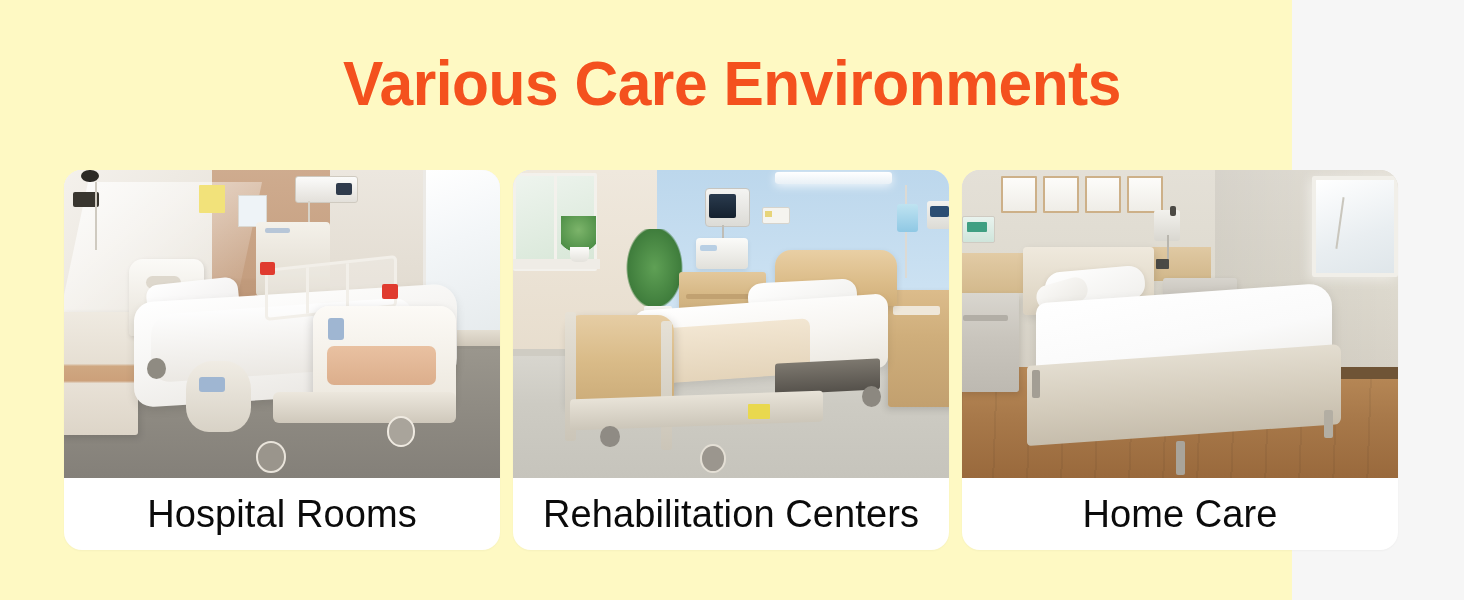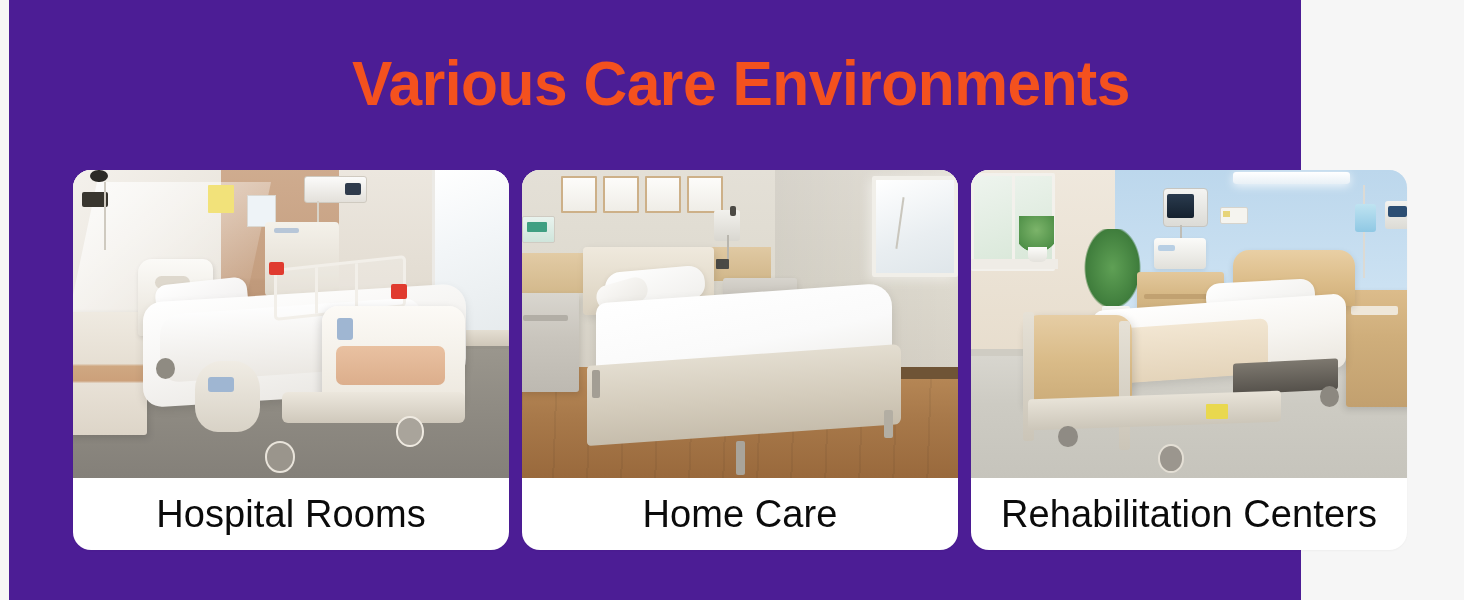--- a/index.html
+++ b/index.html
@@ -10,22 +10,21 @@
     width: 1464px;
     height: 600px;
     background: #f6f6f6;
     font-family: "Liberation Sans", sans-serif;
     overflow: hidden;
   }
   .page {
     position: relative;
     width: 1292px;
     height: 600px;
-    background: #4c1d95;
-    margin-left: 9px;
+    background: #fef9c3;
   }
 
   
   .heading {
     position: absolute;
     top: 48px;
     left: 0;
     width: 1464px;
     text-align: center;
     font-family: "Liberation Sans", sans-serif;
@@ -326,54 +325,20 @@
         </div>
         <div class="basefoot"></div>
         <div class="wheel1"></div>
         <div class="wheel2"></div>
         <div class="wheel3"></div>
       </div>
       <div class="card-label">Hospital Rooms</div>
     </div>
 
     <div class="card">
-      <div class="card-photo ph3">
-        <div class="wall"></div>
-        <div class="wall-shadow"></div>
-        <div class="floor"></div>
-        <div class="window">
-          <div class="branch"></div>
-        </div>
-        <div class="frames">
-          <div></div>
-          <div></div>
-          <div></div>
-          <div></div>
-        </div>
-        <div class="greenpanel"></div>
-        <div class="woodpanel-l"></div>
-        <div class="woodpanel-r"></div>
-        <div class="gasvalve"></div>
-        <div class="gaspipe"></div>
-        <div class="nightstand-l"></div>
-        <div class="nightstand-r"></div>
-        <div class="headboard"></div>
-        <div class="pillow"></div>
-        <div class="pillow2"></div>
-        <div class="duvet"></div>
-        <div class="base"></div>
-        <div class="leg1"></div>
-        <div class="leg2"></div>
-        <div class="leg3"></div>
-        <div class="skirt"></div>
-      </div>
-      <div class="card-label">Home Care</div>
-    </div>
-
-    <div class="card">
       <div class="card-photo ph2">
         <div class="wall-beige"></div>
         <div class="wall-blue"></div>
         <div class="floor"></div>
         <div class="baseboard"></div>
         <div class="window"></div>
         <div class="sill"></div>
         <div class="lightbar"></div>
         <div class="plant-small"></div>
         <div class="pot-small"></div>
@@ -398,14 +363,48 @@
         <div class="post-r"></div>
         <div class="basebar"></div>
         <div class="yellowtag"></div>
         <div class="wheel1"></div>
         <div class="wheel2"></div>
         <div class="wheel3"></div>
       </div>
       <div class="card-label">Rehabilitation Centers</div>
     </div>
 
+    <div class="card">
+      <div class="card-photo ph3">
+        <div class="wall"></div>
+        <div class="wall-shadow"></div>
+        <div class="floor"></div>
+        <div class="window">
+          <div class="branch"></div>
+        </div>
+        <div class="frames">
+          <div></div>
+          <div></div>
+          <div></div>
+          <div></div>
+        </div>
+        <div class="greenpanel"></div>
+        <div class="woodpanel-l"></div>
+        <div class="woodpanel-r"></div>
+        <div class="gasvalve"></div>
+        <div class="gaspipe"></div>
+        <div class="nightstand-l"></div>
+        <div class="nightstand-r"></div>
+        <div class="headboard"></div>
+        <div class="pillow"></div>
+        <div class="pillow2"></div>
+        <div class="duvet"></div>
+        <div class="base"></div>
+        <div class="leg1"></div>
+        <div class="leg2"></div>
+        <div class="leg3"></div>
+        <div class="skirt"></div>
+      </div>
+      <div class="card-label">Home Care</div>
+    </div>
+
   </div>
 </div>
 
 </body></html>

